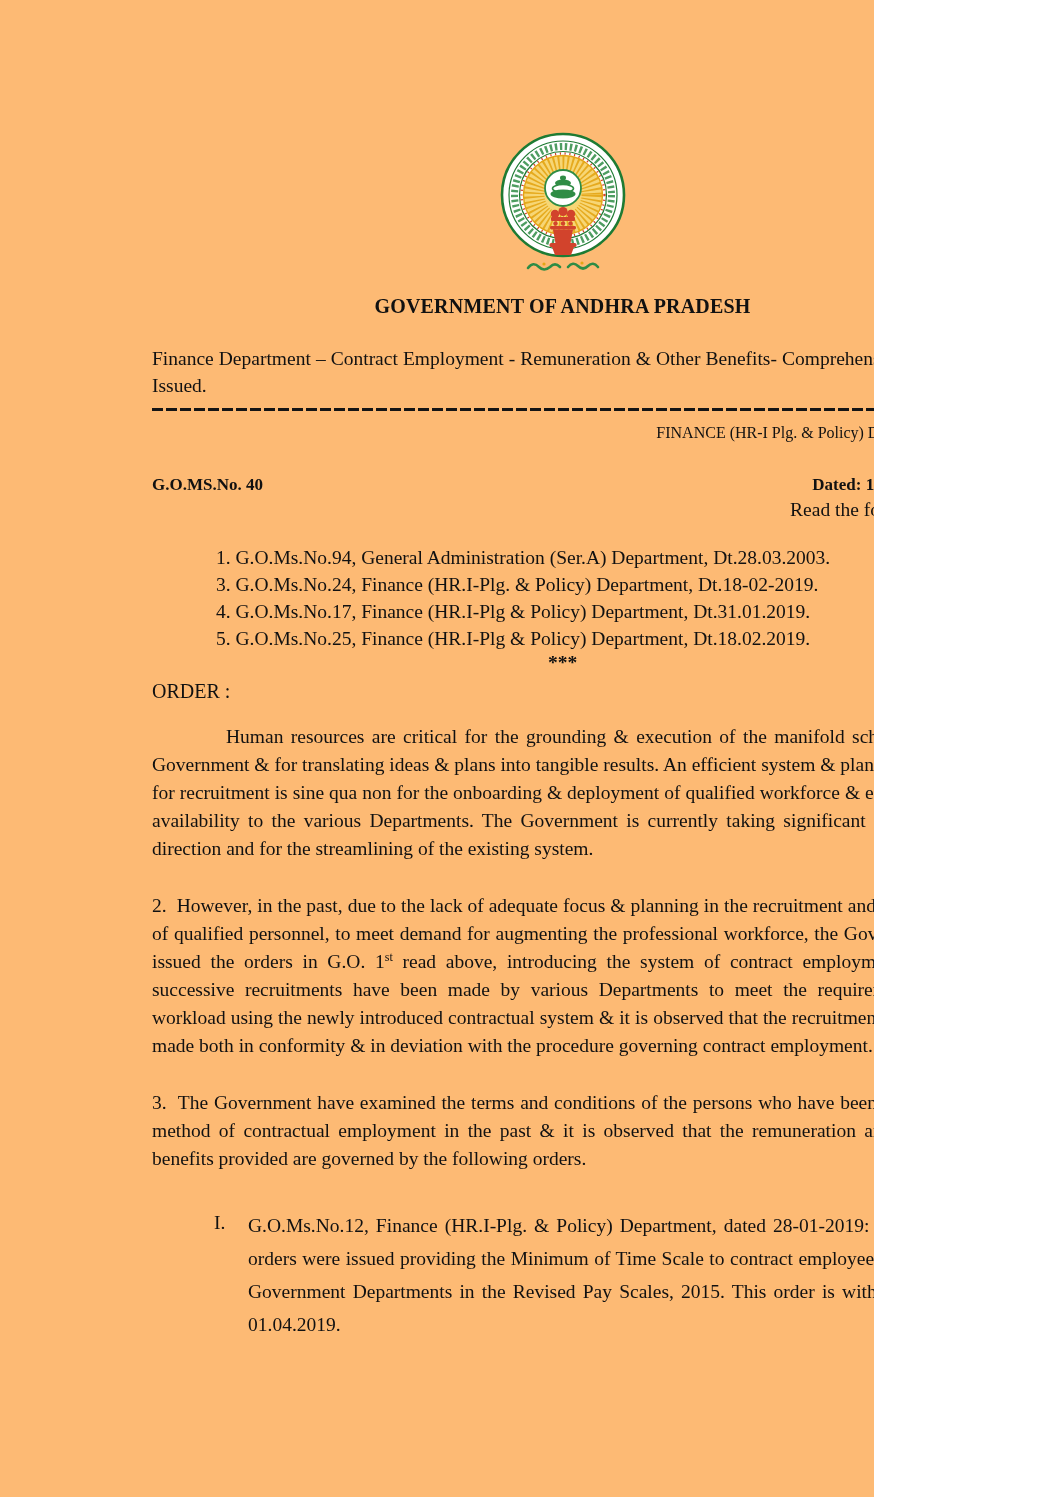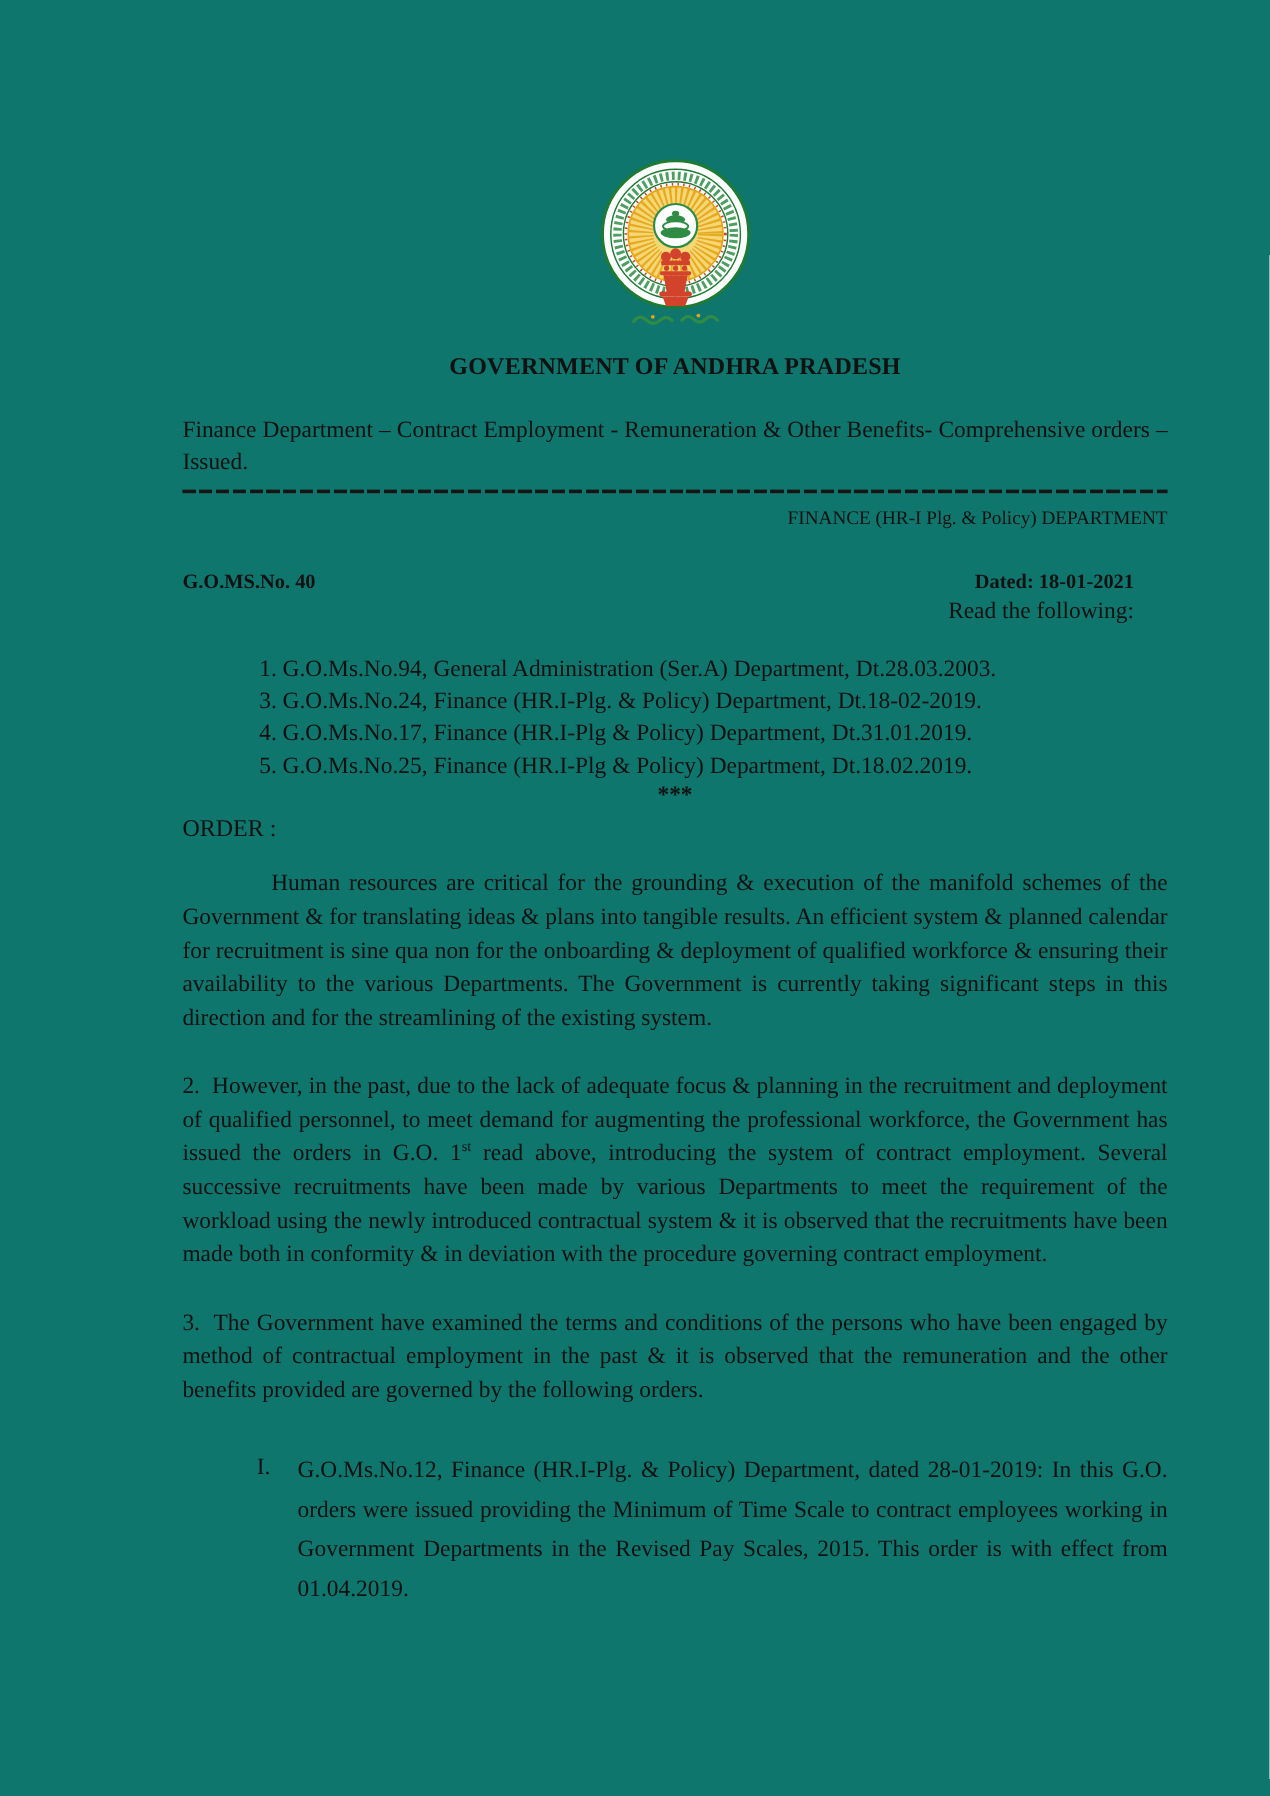--- a/index.html
+++ b/index.html
@@ -3,23 +3,23 @@
 <meta charset="utf-8">
 <style>
   * { margin: 0; padding: 0; box-sizing: border-box; }
   html, body { background: #ffffff; }
   body {
     font-family: "Liberation Serif", "DejaVu Serif", serif;
     color: #111111;
   }
   .page {
     position: relative;
-    width: 1058px;
+    width: 874px;
     height: 1497px;
-    background: #0f766e;
+    background: #fdba74;
     overflow: hidden;
   }
   .content {
     position: absolute;
     left: 152px;
     top: 0;
     width: 821px;
   }
   .emblem-wrap {
     margin: 131px auto 0 auto;

